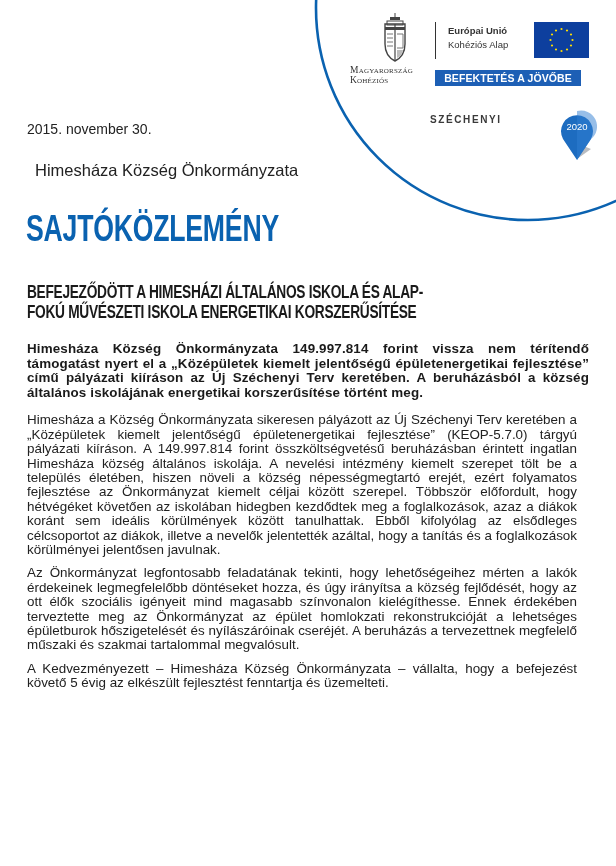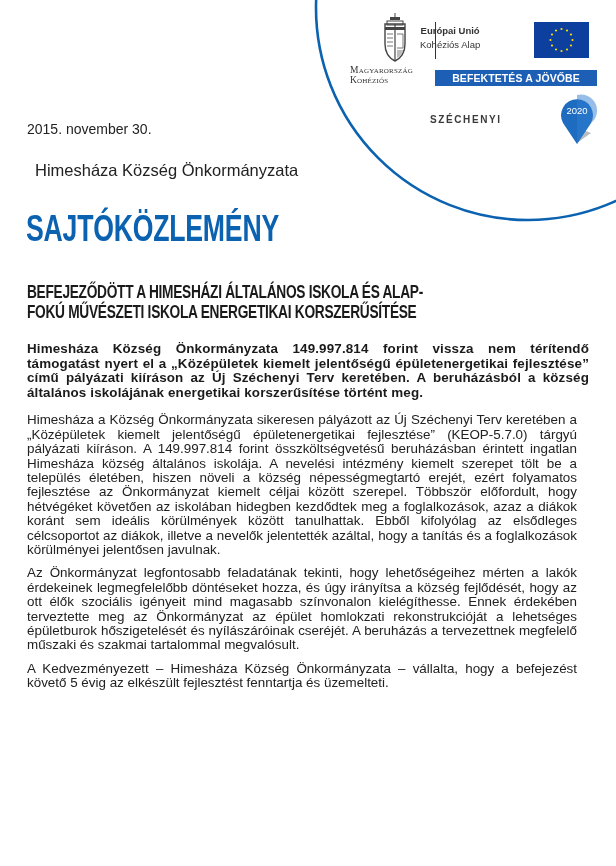--- a/index.html
+++ b/index.html
@@ -39,56 +39,55 @@
       font-variant: small-caps;
     }
     .gov-divider {
       position: absolute;
       left: 435px; top: 22px;
       width: 1px; height: 37px;
       background: #333;
     }
     .eu-text {
       position: absolute;
-      left: 420px; top: 24px;
+      left: 448px; top: 24px;
       font-size: 9.5px;
       line-height: 14px;
       color: #333;
-      text-align: center;
     }
     .eu-text .eu-name { font-weight: bold; }
     .eu-flag {
       position: absolute;
       left: 534px; top: 22px;
       width: 55px; height: 36px;
       background: #0d3f9e;
     }
     .invest-banner {
       position: absolute;
       left: 435px; top: 70px;
-      width: 162px; height: 16px;
+      width: 146px; height: 16px;
       background: #1d5fb5;
       color: #ffffff;
       font-weight: bold;
       font-size: 10.5px;
       line-height: 16px;
       text-align: center;
       letter-spacing: 0.1px;
     }
     .szechenyi {
       position: absolute;
       left: 430px; top: 114px;
       font-weight: bold;
       font-size: 10px;
       letter-spacing: 1.6px;
       color: #3a3a3a;
     }
     .szechenyi-pin {
       position: absolute;
-      left: 557px; top: 93px;
+      left: 557px; top: 109px;
     }
 
     
     .date {
       position: absolute;
       left: 27px; top: 121px;
       font-size: 14px;
       color: #222;
     }
     .org {

